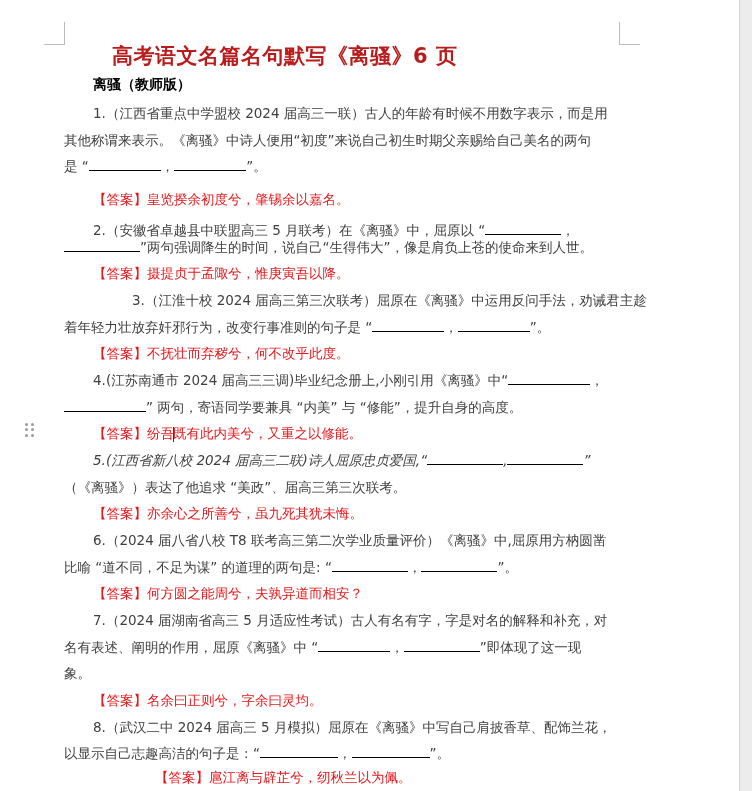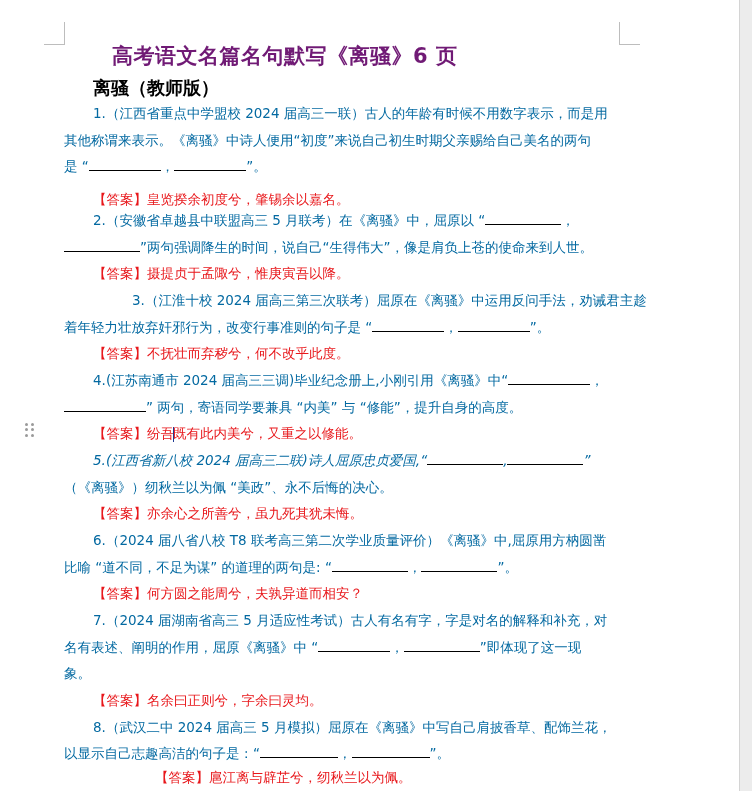--- a/index.html
+++ b/index.html
@@ -18,27 +18,27 @@
   .corner { position:absolute; border-color:#bdbdbd; border-style:solid; width:20px; height:22px; }
   .corner.tl { left:44px; top:22px; border-width:0 1px 1px 0; }
   .corner.tr { left:619px; top:22px; border-width:0 0 1px 1px; }
   .drag-handle {
     position:absolute; left:25px; top:423px; width:10px; height:14px;
     display:grid; grid-template-columns:repeat(2,3px); gap:2px 3px;
   }
   .drag-handle span { width:3px; height:3px; background:#9a9a9a; border-radius:50%; display:block; }
   .title {
     position:absolute; left:112px; top:42px; font-size:21px; font-weight:bold;
-    color:#701a75; letter-spacing:0.5px; white-space:nowrap;
+    color:#b91c1c; letter-spacing:0.5px; white-space:nowrap;
   }
   .subtitle {
-    position:absolute; left:93px; top:76px; font-size:18px; font-weight:bold; color:#000; white-space:nowrap;
+    position:absolute; left:93px; top:76px; font-size:14px; font-weight:bold; color:#000; white-space:nowrap;
   }
   .line {
-    position:absolute; font-size:13.5px; color:#0369a1; white-space:nowrap; line-height:20px;
+    position:absolute; font-size:13.5px; color:#404040; white-space:nowrap; line-height:20px;
   }
   .ans { color:#e8171b; }
   .blank {
     display:inline-block; border-bottom:1px solid #000; height:12px; vertical-align:baseline;
   }
   .caret {
     display:inline-block; width:1px; height:15px; background:#1f3a93; vertical-align:middle; margin:0 -1px;
   }
 </style>
 </head>
@@ -53,21 +53,21 @@
 
   <div class="line" style="left:93px;top:103px;">1.（江西省重点中学盟校 2024 届高三一联）古人的年龄有时候不用数字表示，而是用</div>
   <div class="line" style="left:64px;top:130px;">其他称谓来表示。《离骚》中诗人便用“初度”来说自己初生时期父亲赐给自己美名的两句</div>
   <div class="line" style="left:64px;top:156px;">
     <span>是 “</span><span class="blank" style="width:72px"></span><span>，</span><span class="blank" style="width:72px"></span><span>”。</span>
   </div>
   <div class="line ans" style="left:93px;top:183px;margin-top:6px;">
     <span>【答案】</span><span>皇览揆余初度兮，肇锡余以嘉名。</span>
   </div>
 
-  <div class="line" style="left:93px;top:210px;text-align:right;">
+  <div class="line" style="left:93px;top:220px;text-align:right;">
     <span>2.（安徽省卓越县中联盟高三 5 月联考）在《离骚》中，屈原以 “</span><span class="blank" style="width:76px"></span><span>，</span>
   </div>
   <div class="line" style="left:64px;top:237px;">
     <span class="blank" style="width:76px"></span><span>”两句强调降生的时间，说自己“生得伟大”，像是肩负上苍的使命来到人世。</span>
   </div>
   <div class="line ans" style="left:93px;top:263px;">
     <span>【答案】</span><span>摄提贞于孟陬兮，惟庚寅吾以降。</span>
   </div>
 
   <div class="line" style="left:93px;top:290px;margin-left:39px;">3.（江淮十校 2024 届高三第三次联考）屈原在《离骚》中运用反问手法，劝诫君主趁</div>
@@ -92,21 +92,21 @@
       <span></span>
       <span></span>
     </div>
   <div class="line ans" style="left:93px;top:423px;">
     <span>【答案】</span><span>纷吾</span><span class="caret"></span><span>既有此内美兮，又重之以修能。</span>
   </div>
 
   <div class="line" style="left:93px;top:450px;font-style:italic;">
     <span>5.(江西省新八校 2024 届高三二联)诗人屈原忠贞爱国,“</span><span class="blank" style="width:76px"></span><span>,</span><span class="blank" style="width:76px"></span><span>”</span>
   </div>
-  <div class="line" style="left:64px;top:477px;">（《离骚》）纫秋兰以为佩 “美政”、永不后悔的决心。</div>
+  <div class="line" style="left:64px;top:477px;">（《离骚》）表达了他追求 “美政”、届高三第三次联考。</div>
   <div class="line ans" style="left:93px;top:503px;">
     <span>【答案】</span><span>亦余心之所善兮，虽九死其犹未悔。</span>
   </div>
 
   <div class="line" style="left:93px;top:530px;">6.（2024 届八省八校 T8 联考高三第二次学业质量评价）《离骚》中,屈原用方枘圆凿</div>
   <div class="line" style="left:64px;top:557px;">
     <span>比喻 “道不同，不足为谋” 的道理的两句是: “</span><span class="blank" style="width:76px"></span><span>，</span><span class="blank" style="width:76px"></span><span>”。</span>
   </div>
   <div class="line ans" style="left:93px;top:583px;">
     <span>【答案】</span><span>何方圆之能周兮，夫孰异道而相安？</span>

